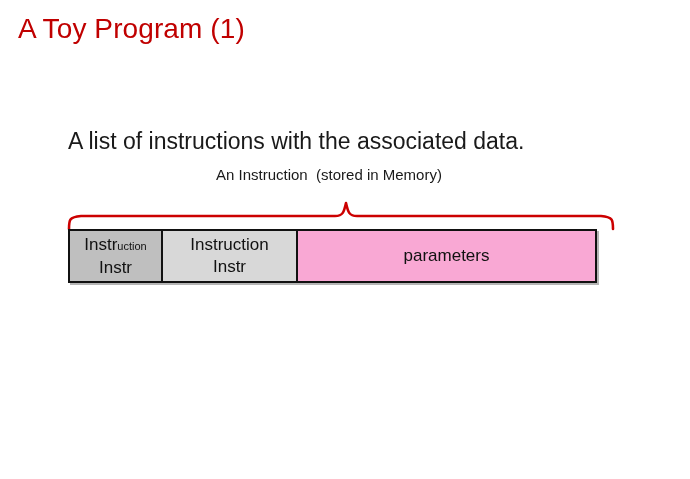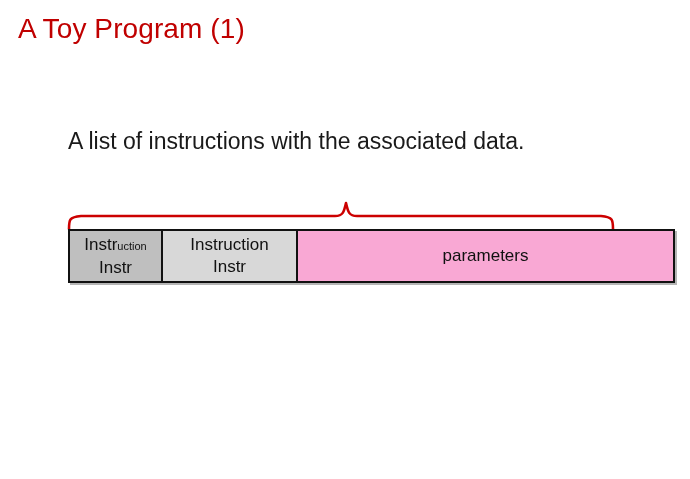--- a/index.html
+++ b/index.html
@@ -69,21 +69,21 @@
   }
   .brace-wrap svg {
     display: block;
   }
 
   
   .instr-table {
     position: absolute;
     left: 68px;
     top: 229px;
-    width: 607px;
+    width: 529px;
     height: 54px;
     display: flex;
     box-sizing: border-box;
     border: 2px solid #111111;
     box-shadow: 2px 2px 0 0 rgba(120,120,120,0.55);
     justify-content: flex-end;
   }
   .cell {
     box-sizing: border-box;
     display: flex;
@@ -130,20 +130,21 @@
 </style>
 </head>
 <body>
 
 <div class="slide">
 
   <div class="slide-title">A Toy Program (1)</div>
 
   <div class="body-line">A list of instructions with the associated data.</div>
 
+  <div class="diagram-caption">An Instruction  (stored in Memory)</div>
 
   <div class="brace-wrap">
     <svg width="562" height="38" viewBox="0 0 562 38" fill="none" xmlns="http://www.w3.org/2000/svg">
       <path d="M9 36 C9 27, 9 24, 21 23 L275 23 C283 23, 284 19, 286 10 C288 19, 289 23, 297 23 L541 23 C553 24, 553 27, 553 36" stroke="#CC0000" stroke-width="2.6" fill="none" stroke-linecap="round" stroke-linejoin="round"></path>
     </svg>
   </div>
 
   <div class="instr-table">
 
     <div class="cell cell-label">

